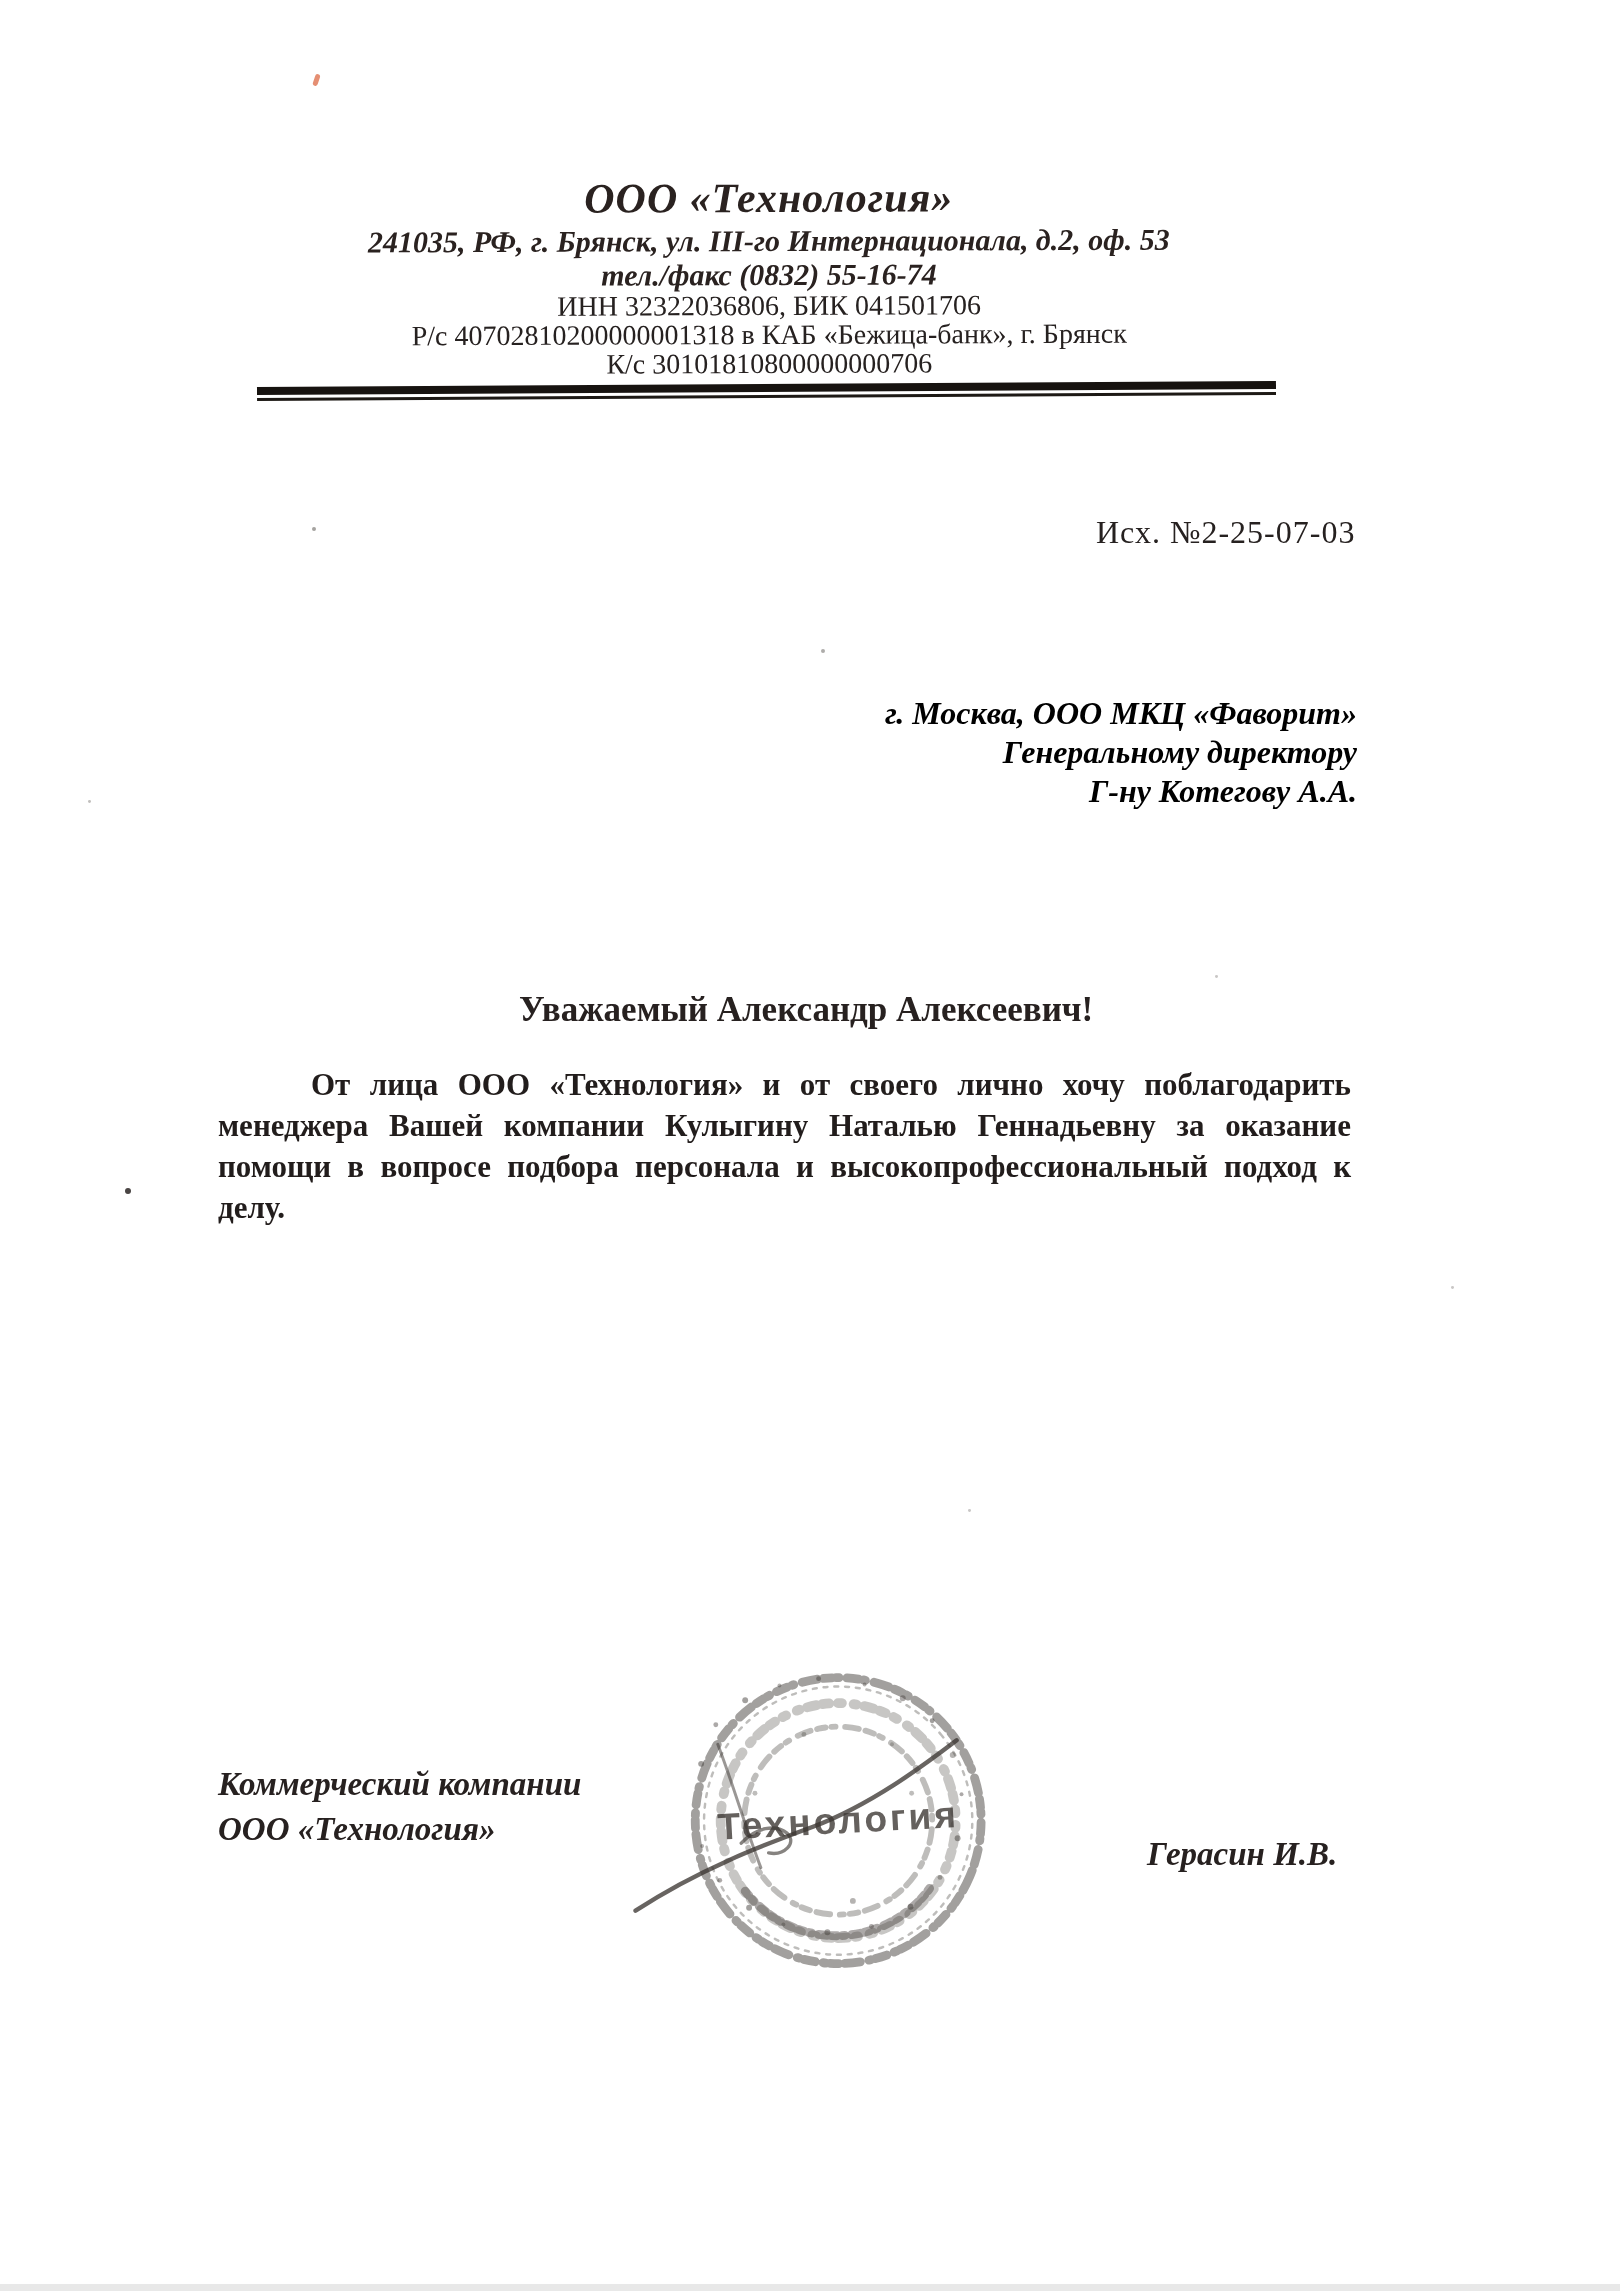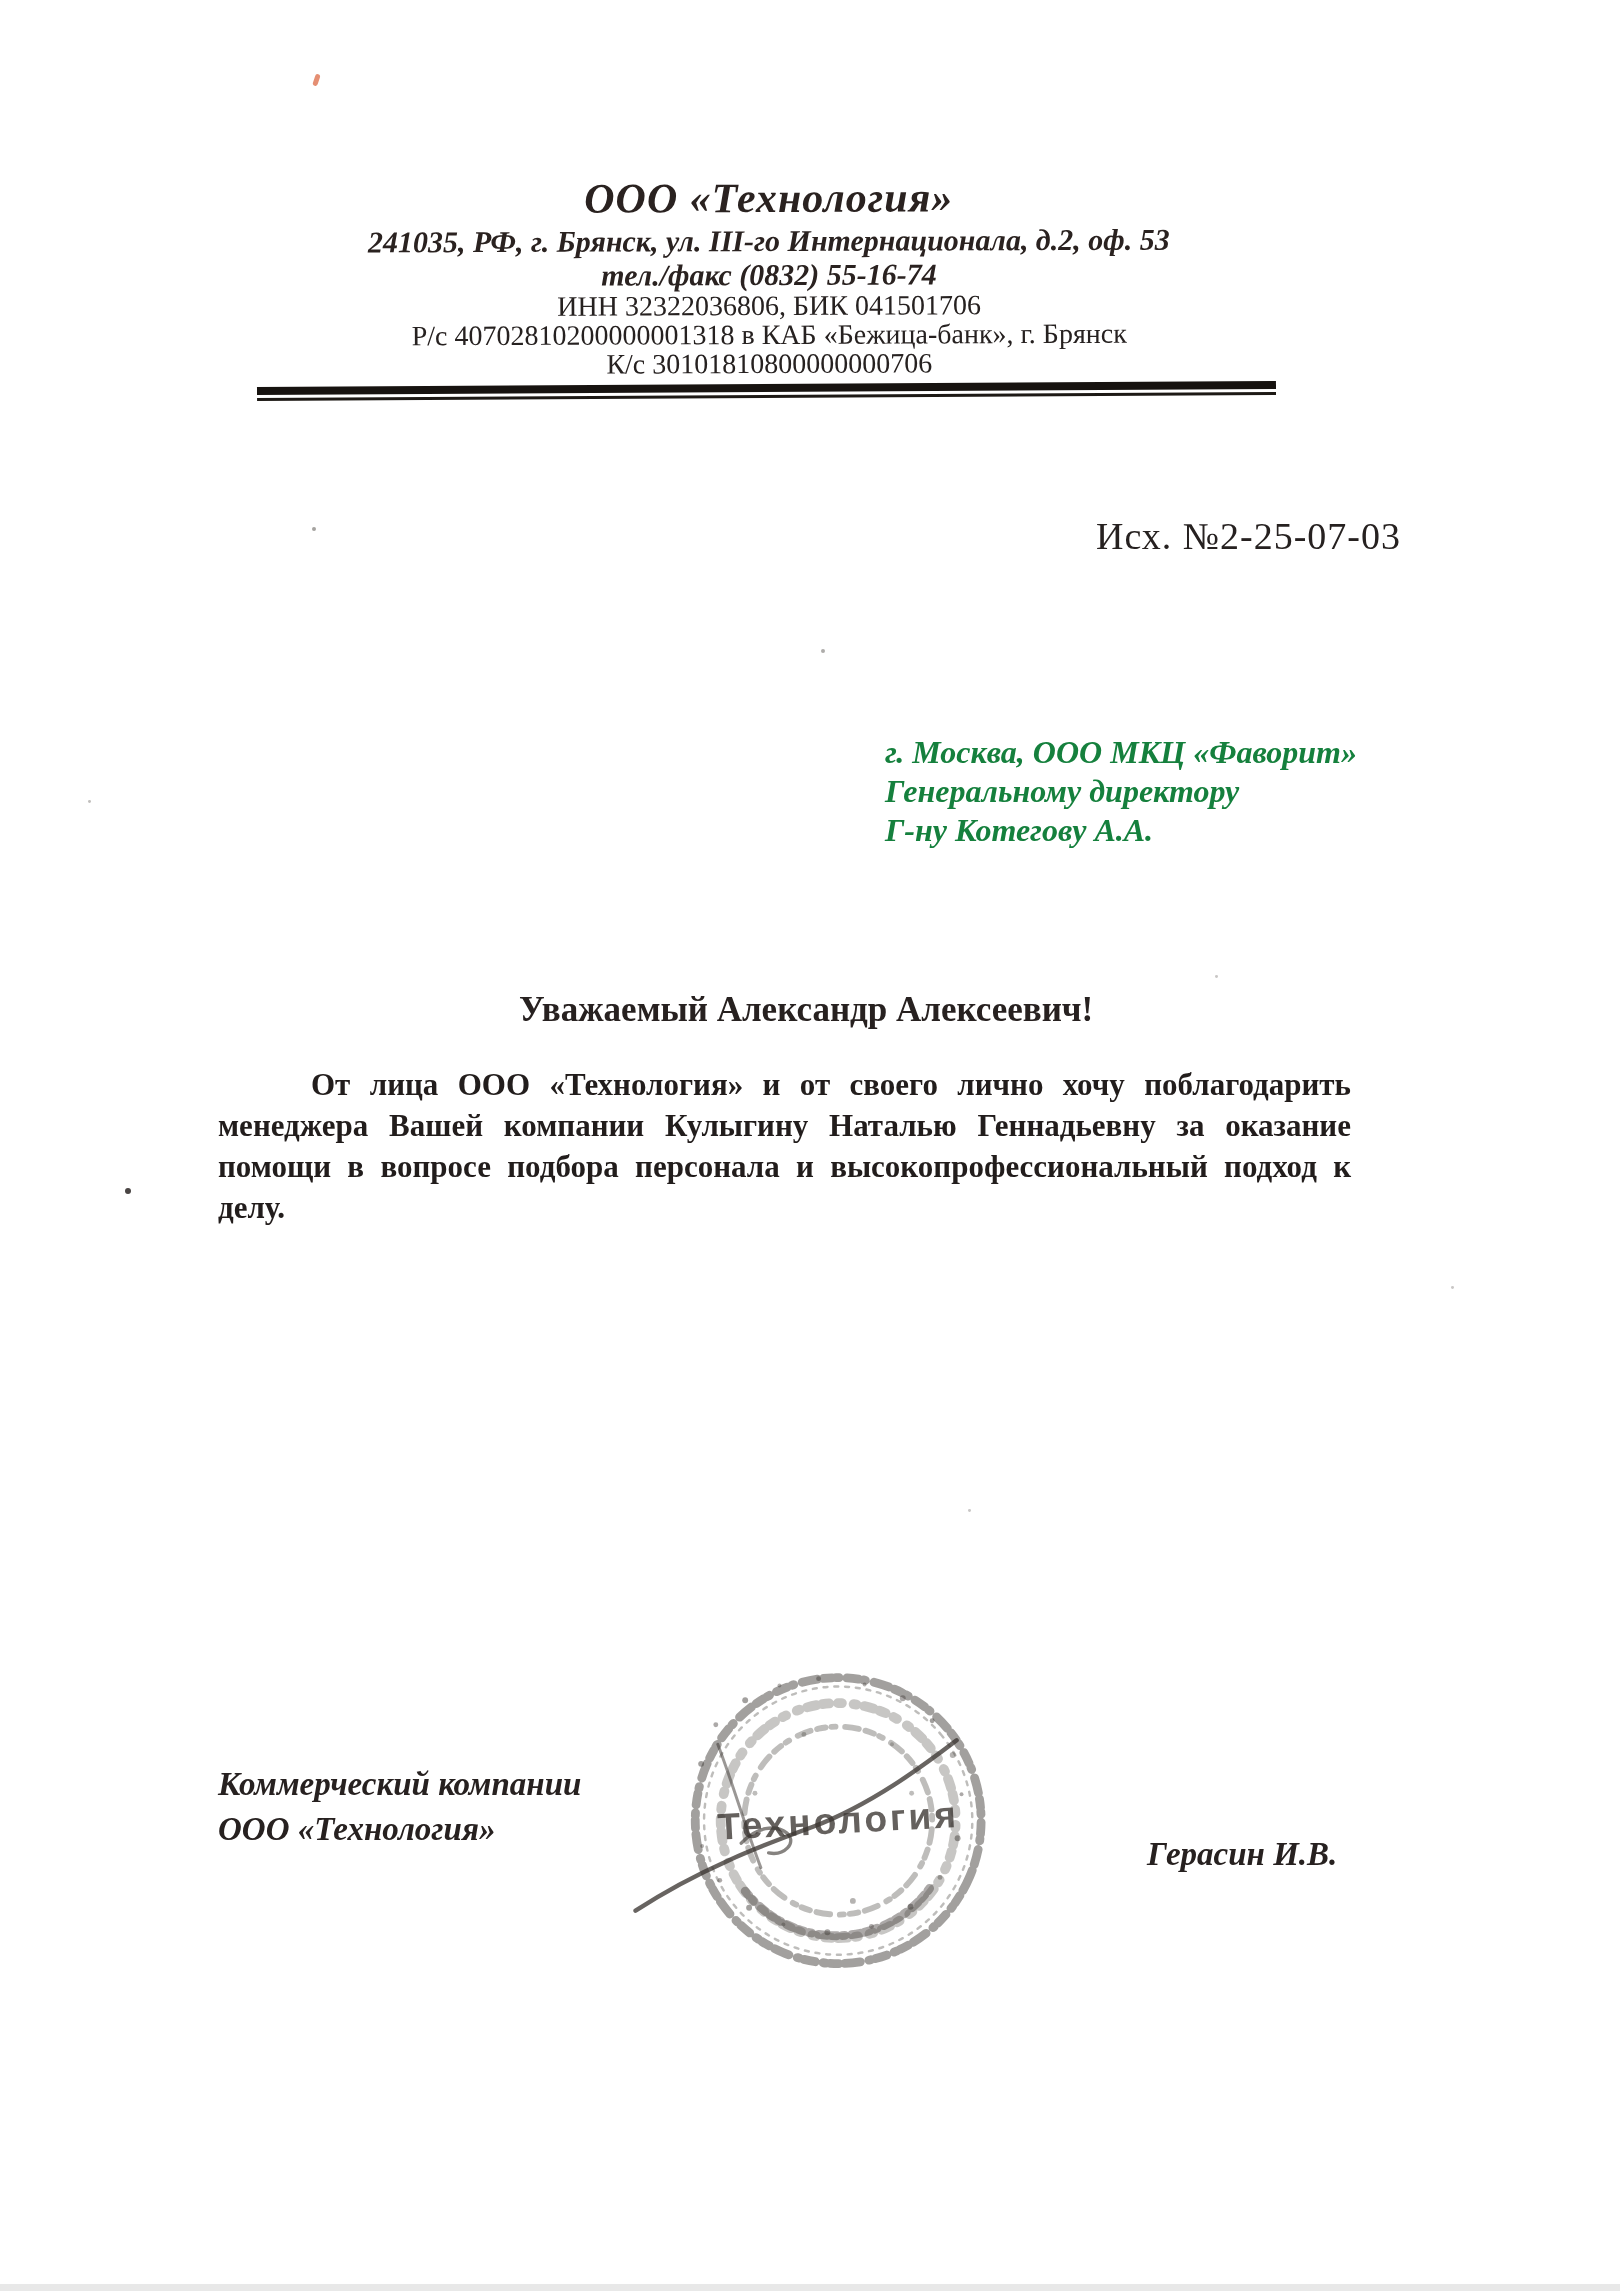--- a/index.html
+++ b/index.html
@@ -43,28 +43,28 @@
     left: 257px; top: 384px; width: 1019px;
     transform: rotate(-0.35deg);
   }
   .divider .thick { height: 7.8px; background: #171310; }
   .divider .thin  { height: 2.9px; background: #1d1915; margin-top: 2.9px; }
 
   
   .outgoing {
     position: absolute;
     left: 1096px; top: 514px;
-    font-size: 38px; letter-spacing: 1px; color: #262120;
+    font-size: 32px; letter-spacing: 1px; color: #262120;
   }
   .recipient {
     position: absolute;
     right: 263px; top: 694px;
-    text-align: left;
+    text-align: right;
     font-size: 32px; font-weight: bold; font-style: italic;
-    line-height: 39px; color: #15803d; margin-top: 39px;
+    line-height: 39px; color: #000000;
   }
 
   
   .salutation {
     position: absolute;
     left: 519px; top: 990px;
     font-size: 35px; font-weight: bold; 
     color: #272120;
   }
   .body-par {

